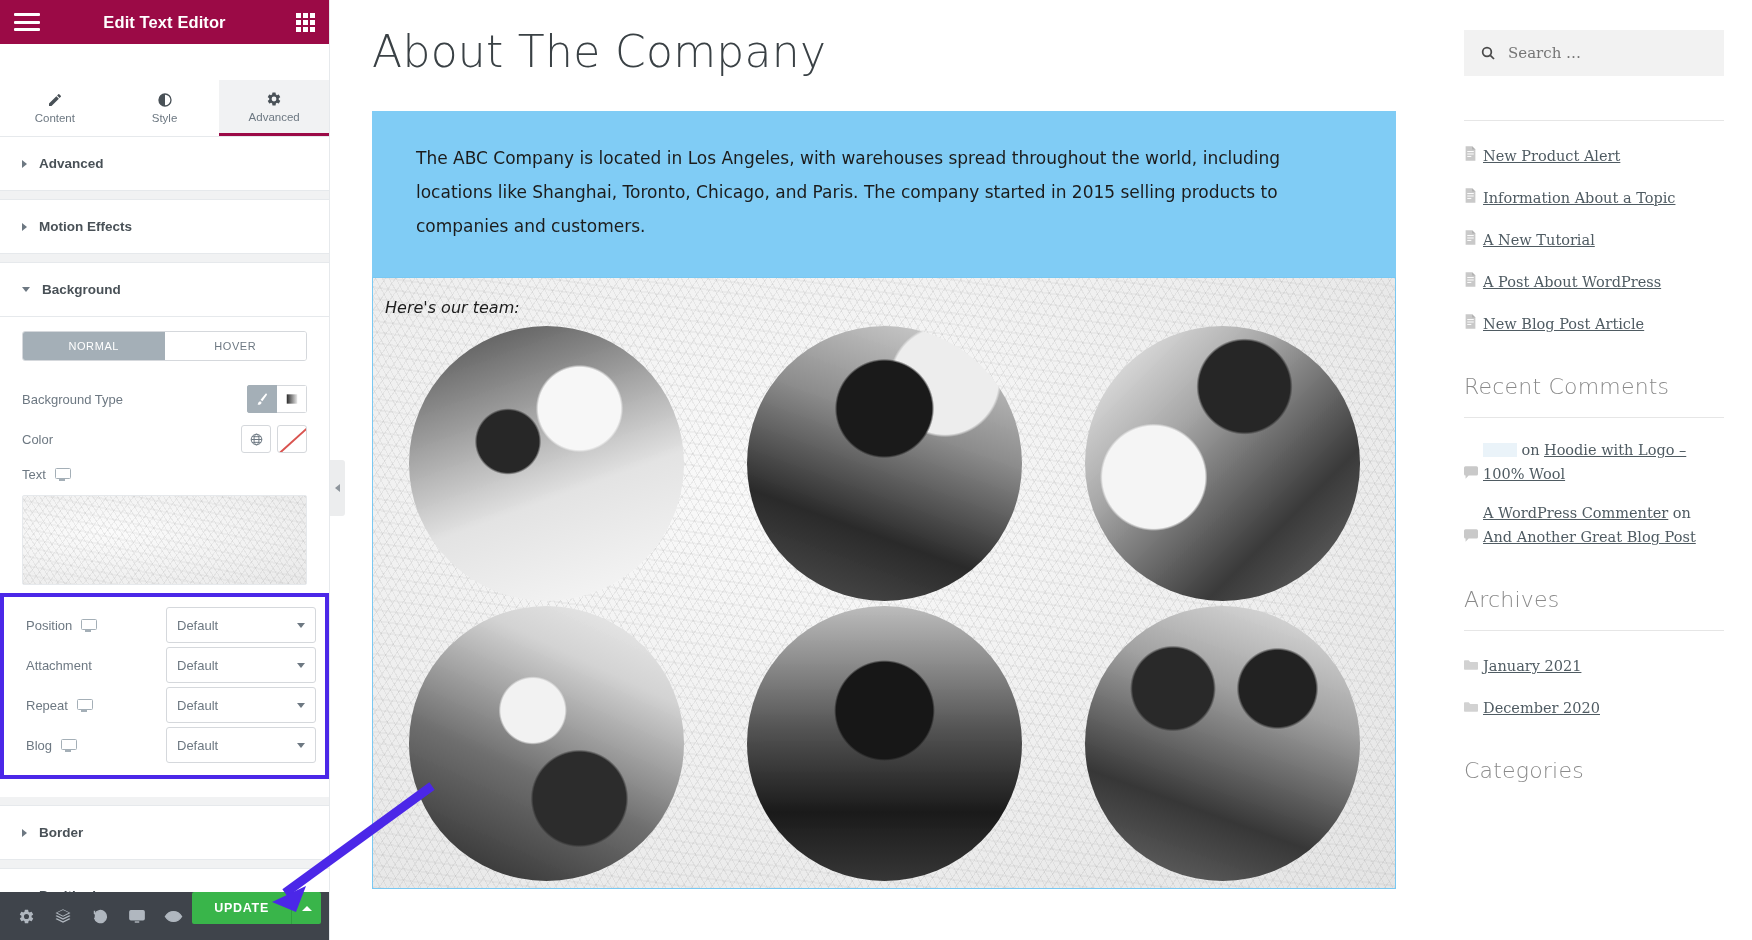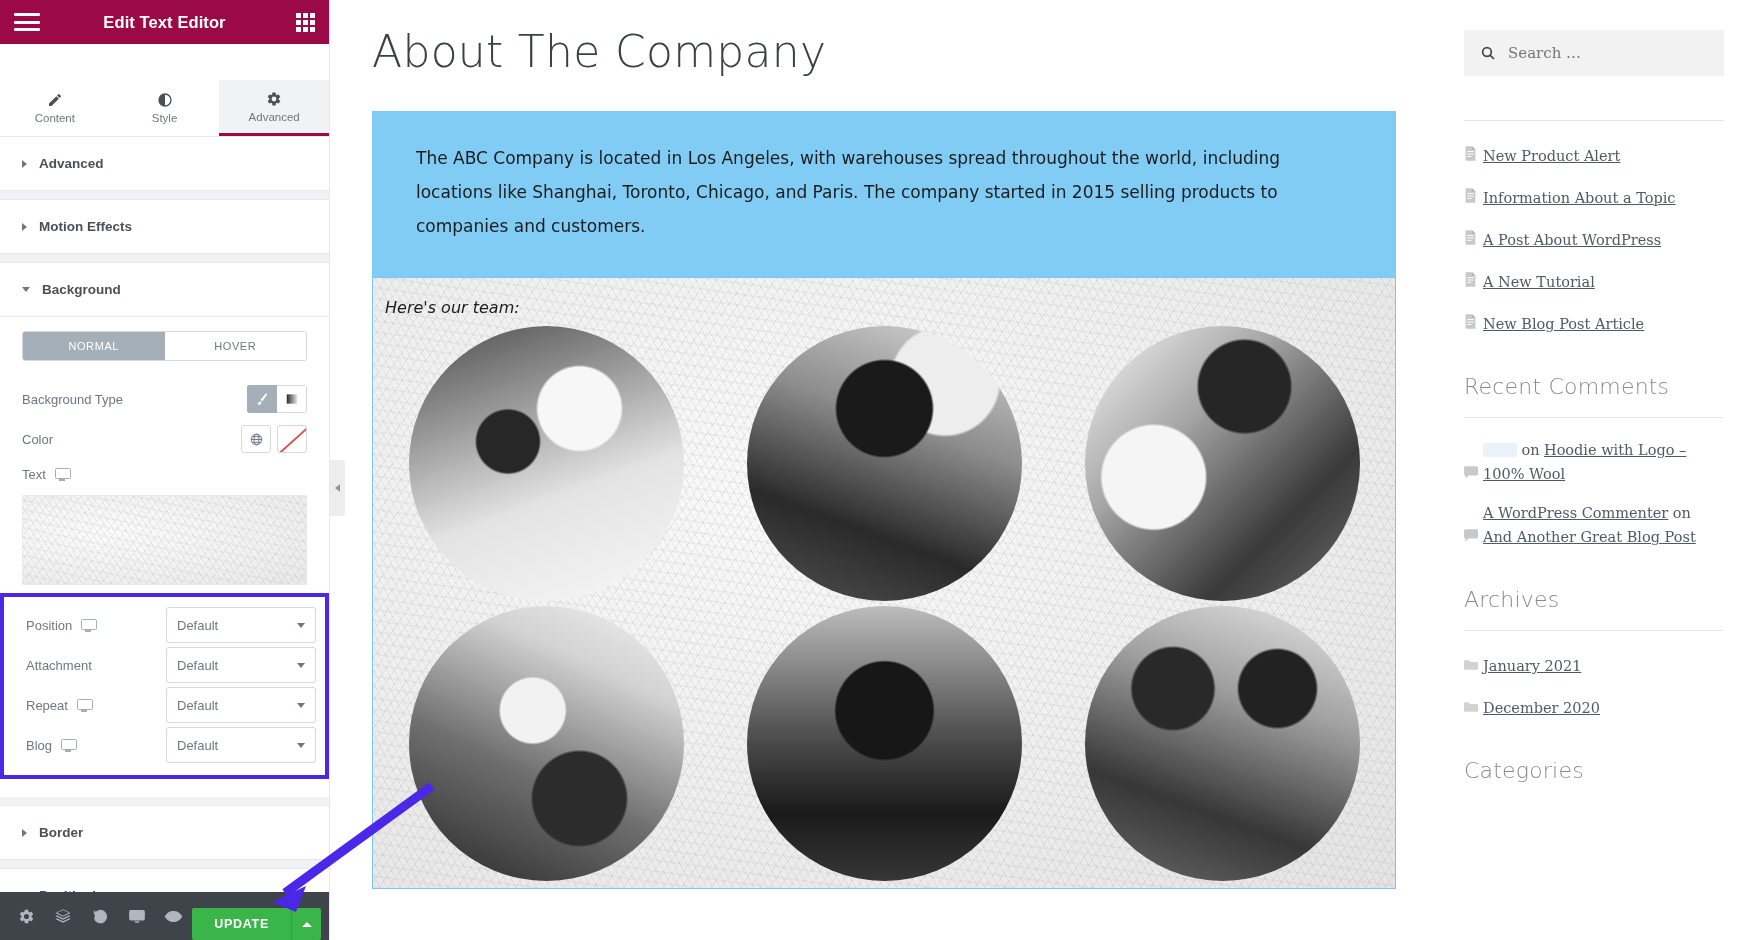--- a/index.html
+++ b/index.html
@@ -159,21 +159,21 @@
 
   .highlight-box {
     border: 4px solid #4b27e8;
     margin: 4px -22px 8px -22px;
     padding: 8px 22px 10px 22px;
   }
 
   
   .panel-footer {
     height: 48px; background: #3f444b; flex: 0 0 48px;
-    display: flex; align-items: flex-end; padding: 0 8px; gap: 0;
+    display: flex; align-items: flex-start; padding: 0 8px; gap: 0;
     position: relative;
   }
   .fbtn {
     width: 40px; height: 48px; display: flex; align-items: center; justify-content: center;
     cursor: pointer;
   }
   .fbtn svg { fill: #b0b7bf; }
   .update-wrap { margin-left: auto; display: flex; height: 32px; }
   .update {
     background: #39b54a; color: #fff; font-size: 12.5px; font-weight: bold;
@@ -621,35 +621,35 @@
               <svg width="13" height="15" viewBox="0 0 16 18" fill="#c9c9c9">
                   <path d="M2 0h8l4 4v14H2z"></path>
                   <path d="M10 0l4 4h-4z" fill="#b0b0b0"></path>
                   <g fill="#fff">
                     <rect x="4" y="6" width="8" height="1.2"></rect>
                     <rect x="4" y="9" width="8" height="1.2"></rect>
                     <rect x="4" y="12" width="5" height="1.2"></rect>
                   </g>
                 </svg>
             </span>
-            <a>A Post About WordPress</a>
+            <a>A New Tutorial</a>
           </li>
           <li>
             <span class="li-ico">
               <svg width="13" height="15" viewBox="0 0 16 18" fill="#c9c9c9">
                   <path d="M2 0h8l4 4v14H2z"></path>
                   <path d="M10 0l4 4h-4z" fill="#b0b0b0"></path>
                   <g fill="#fff">
                     <rect x="4" y="6" width="8" height="1.2"></rect>
                     <rect x="4" y="9" width="8" height="1.2"></rect>
                     <rect x="4" y="12" width="5" height="1.2"></rect>
                   </g>
                 </svg>
             </span>
-            <a>A New Tutorial</a>
+            <a>A Post About WordPress</a>
           </li>
           <li>
             <span class="li-ico">
               <svg width="13" height="15" viewBox="0 0 16 18" fill="#c9c9c9">
                   <path d="M2 0h8l4 4v14H2z"></path>
                   <path d="M10 0l4 4h-4z" fill="#b0b0b0"></path>
                   <g fill="#fff">
                     <rect x="4" y="6" width="8" height="1.2"></rect>
                     <rect x="4" y="9" width="8" height="1.2"></rect>
                     <rect x="4" y="12" width="5" height="1.2"></rect>

